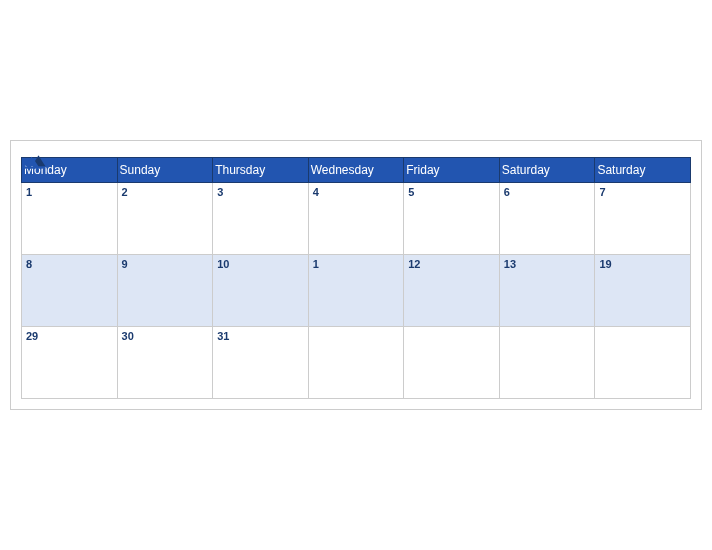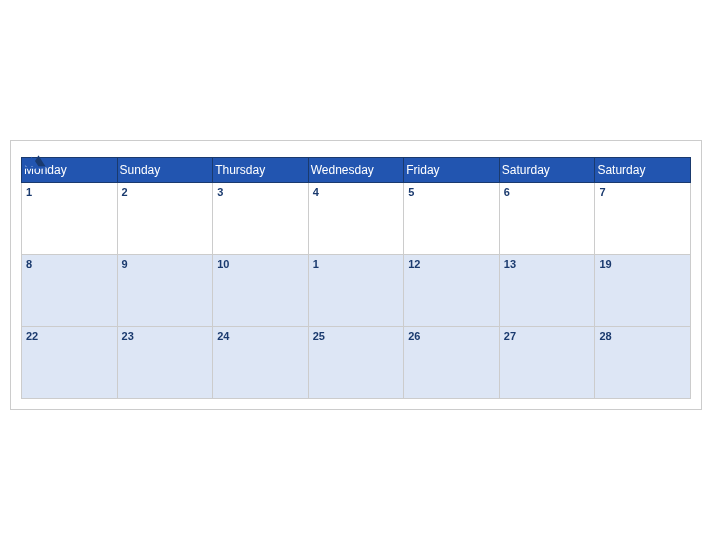--- a/index.html
+++ b/index.html
@@ -165,24 +165,24 @@
         </tr>
         <tr class="row-shaded">
           <td><span class="day-num">8</span></td>
           <td><span class="day-num">9</span></td>
           <td><span class="day-num">10</span></td>
           <td><span class="day-num">1</span></td>
           <td><span class="day-num">12</span></td>
           <td><span class="day-num">13</span></td>
           <td><span class="day-num">19</span></td>
         </tr>
-        <tr class="row-shaded">
-          <td><span class="day-num">22</span></td>
-          <td><span class="day-num">23</span></td>
-          <td><span class="day-num">24</span></td>
-          <td><span class="day-num">25</span></td>
-          <td><span class="day-num">26</span></td>
-          <td><span class="day-num">27</span></td>
-          <td><span class="day-num">28</span></td>
+        <tr>
+          <td><span class="day-num">29</span></td>
+          <td><span class="day-num">30</span></td>
+          <td><span class="day-num">31</span></td>
+          <td class="empty"></td>
+          <td class="empty"></td>
+          <td class="empty"></td>
+          <td class="empty"></td>
         </tr>
       </tbody>
   </table>
 </div>
 
 </body></html>

